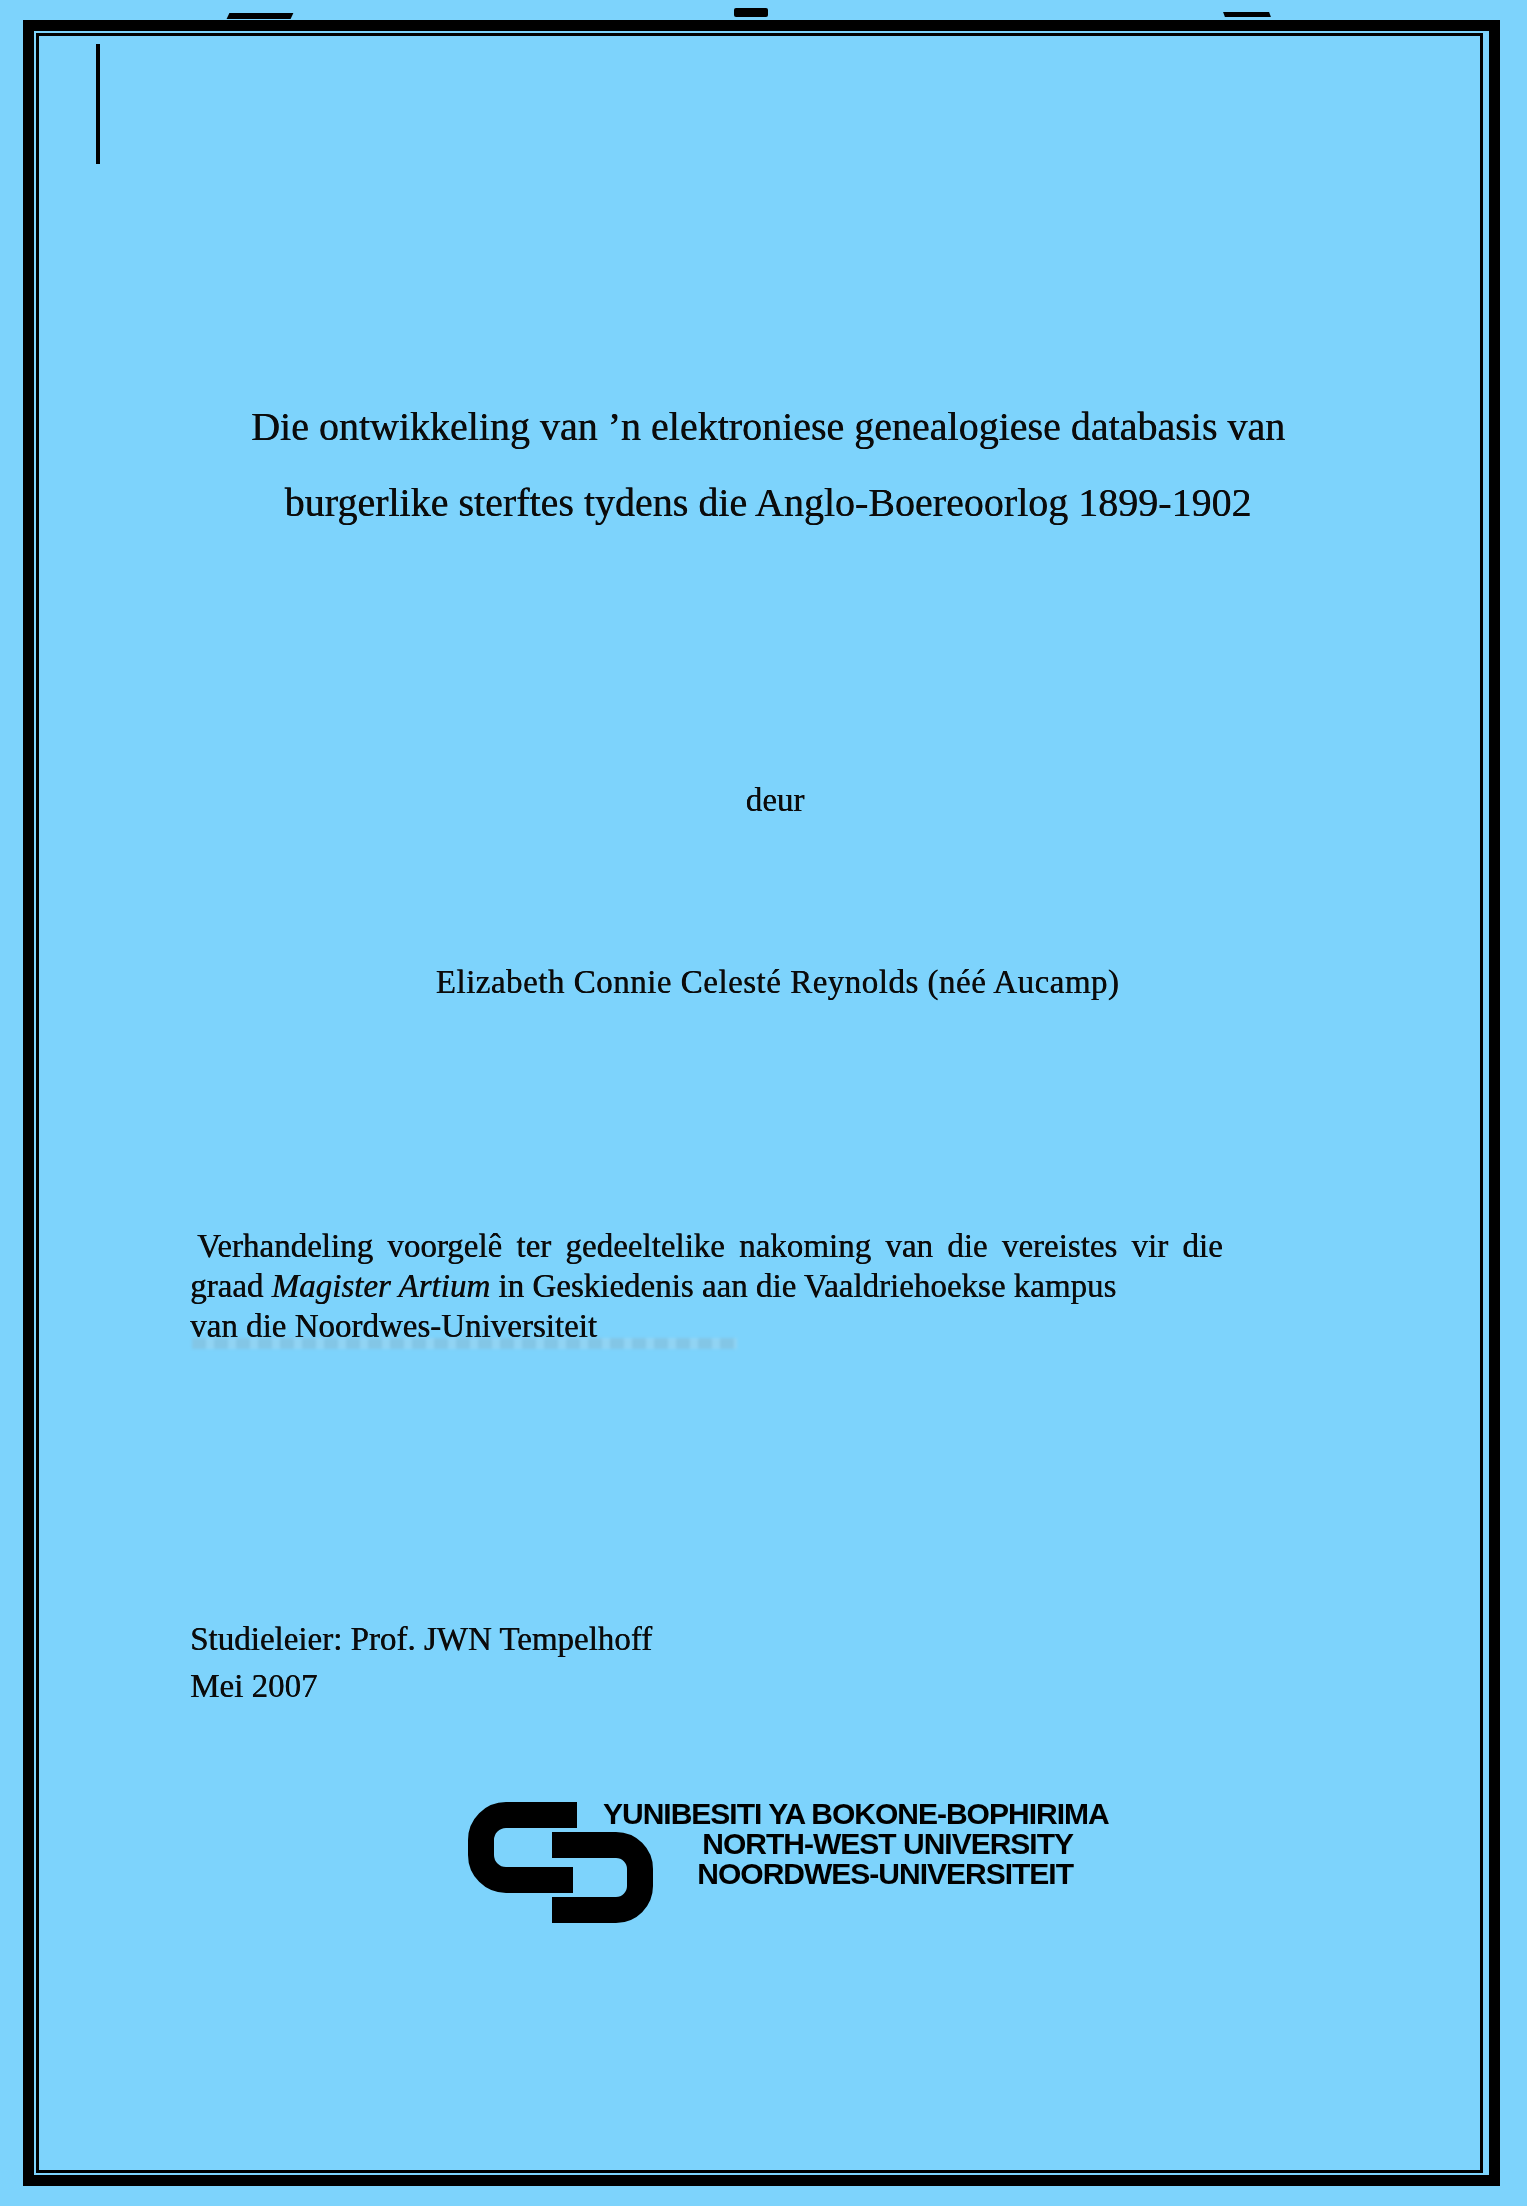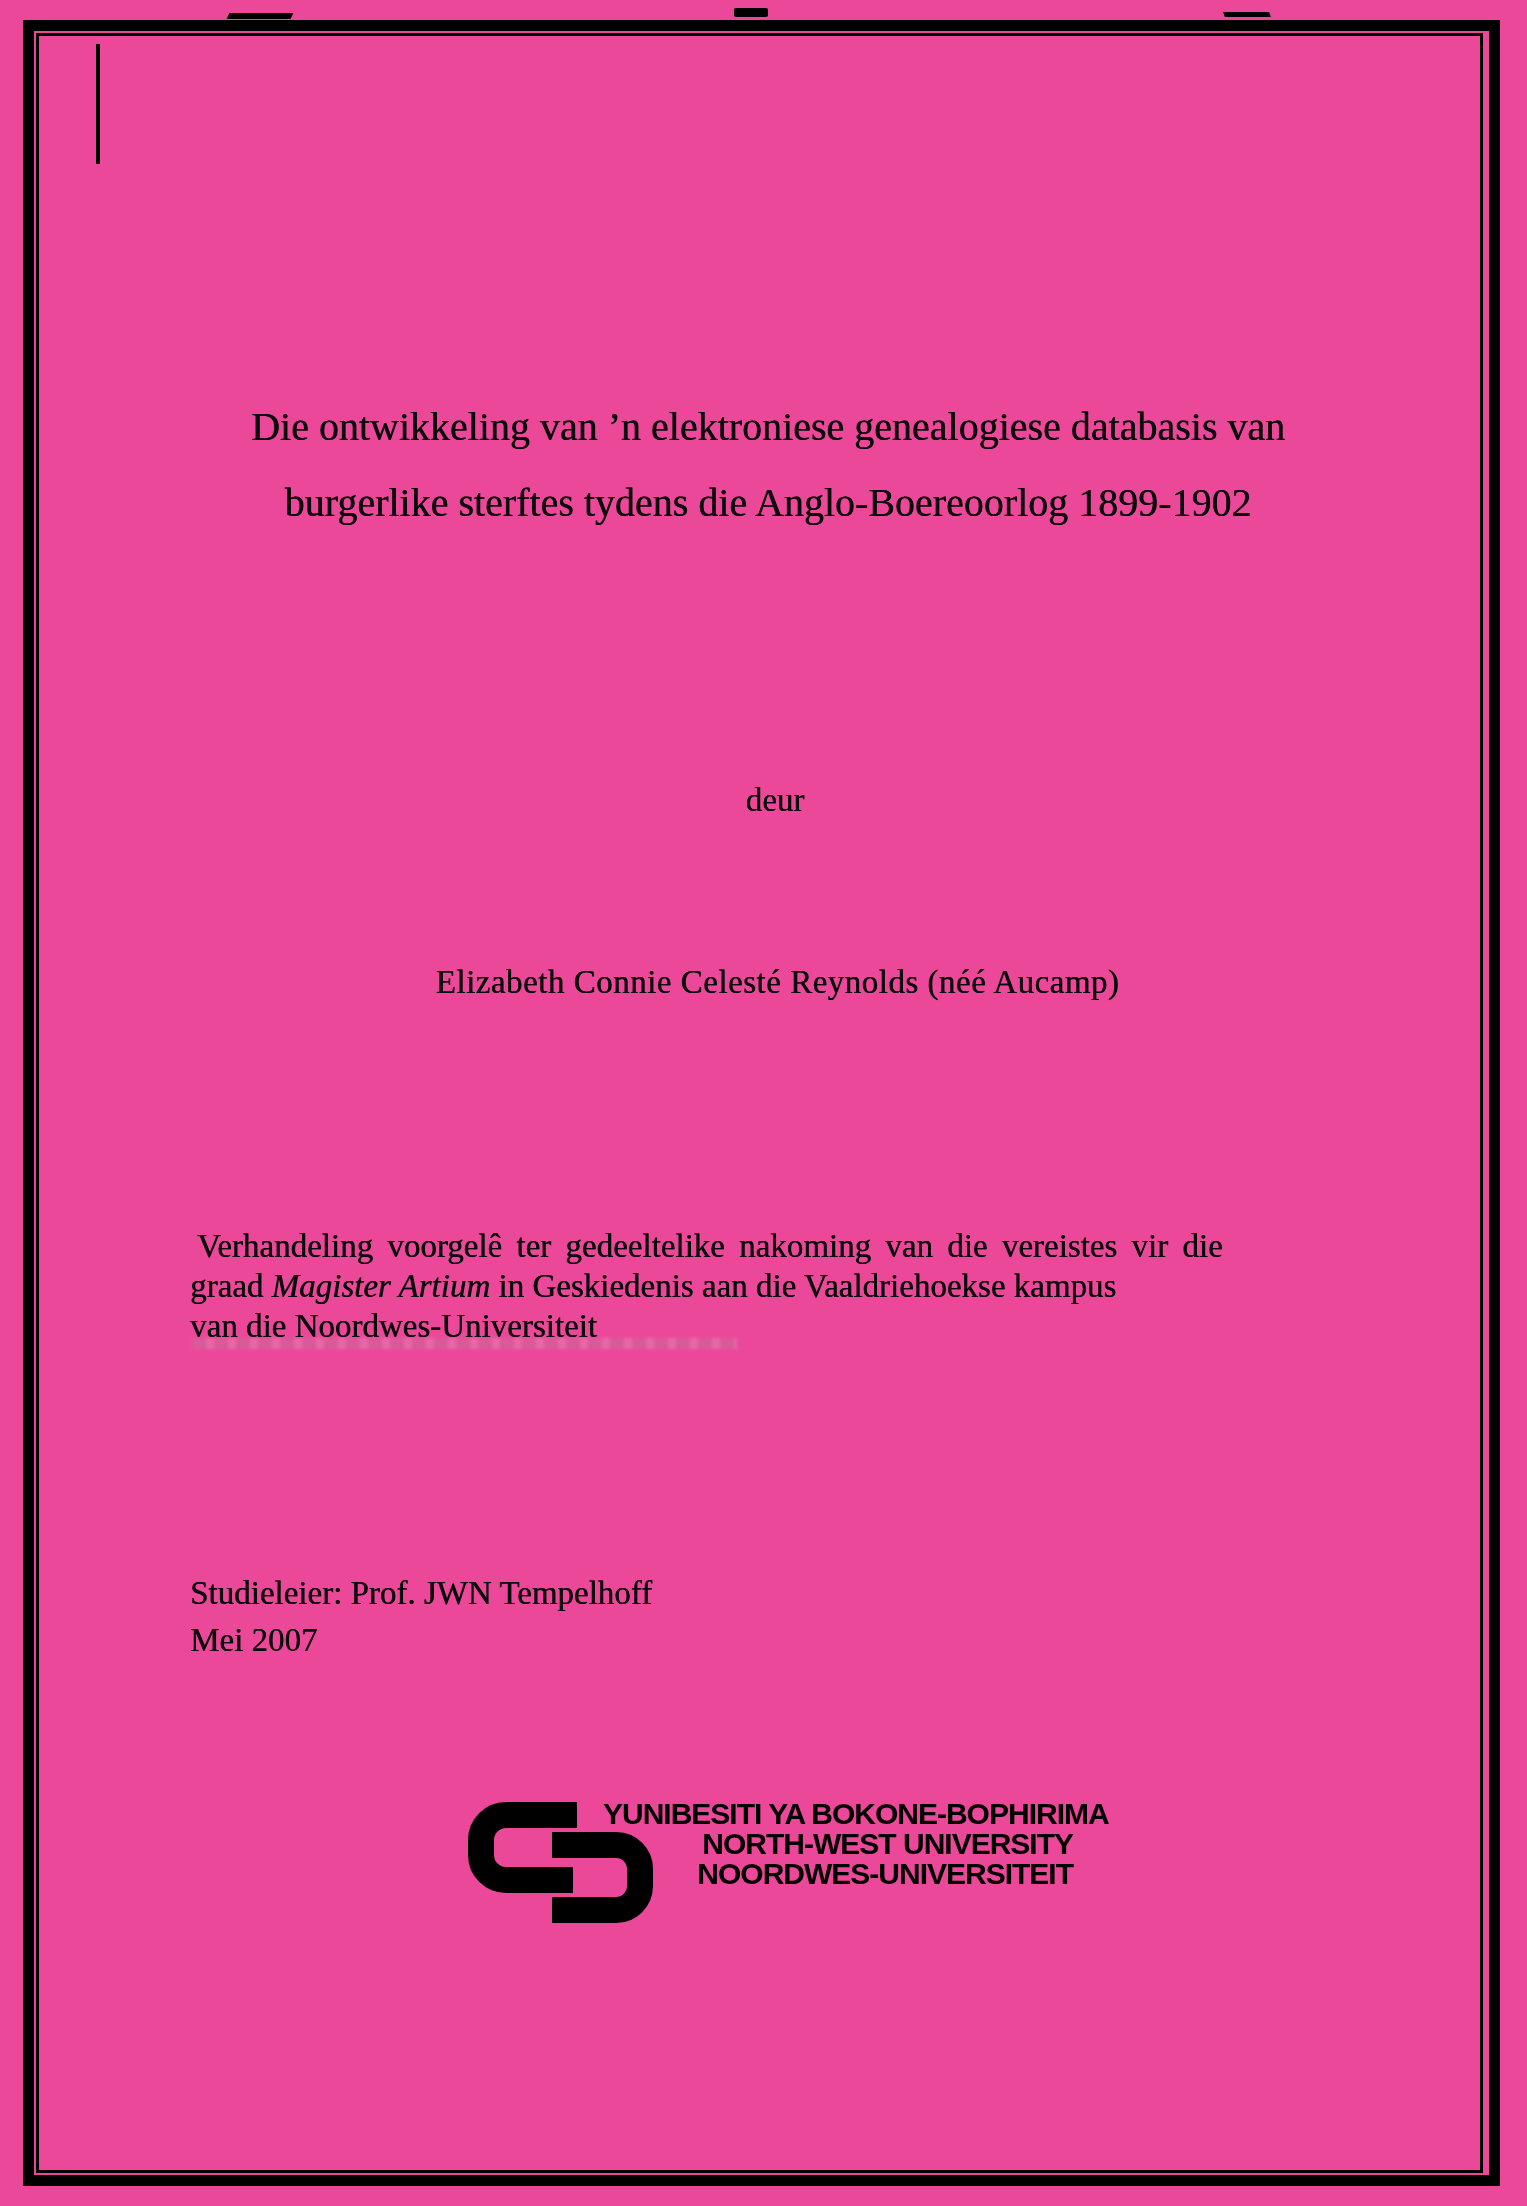--- a/index.html
+++ b/index.html
@@ -1,20 +1,20 @@
 <!DOCTYPE html>
 <html><head>
 <meta charset="utf-8">
 <style>
   html,body{margin:0;padding:0;background:#ffffff;}
   body{
     width:1527px;height:2206px;position:relative;overflow:hidden;
     font-family:"Liberation Serif","DejaVu Serif",serif;color:#0b0b0b;
   }
-  .page{position:absolute;inset:0;background:#ec4899;}
+  .page{position:absolute;inset:0;background:#7dd3fc;}
   
   .frame-outer{
     position:absolute;left:23px;top:20px;width:1455px;height:2144px;
     border:11px solid #000;
   }
   .frame-inner{
     position:absolute;left:36px;top:33px;width:1441px;height:2134px;
     border:3px solid #000;
   }
   
@@ -43,21 +43,21 @@
     font-size:33px;line-height:40px;white-space:nowrap;
   }
   .statement .just{word-spacing:6px;margin-left:7px;}
   .statement .it{font-style:italic;}
   .ghost-line{
     position:absolute;left:192px;top:1338px;width:545px;height:11px;
     background:repeating-linear-gradient(90deg,#9a9a9a 0 14px,#d8d8d8 14px 22px);
     opacity:0.22;filter:blur(1.5px);
   }
   .supervisor-block{
-    position:absolute;left:190px;top:1570px;width:900px;
+    position:absolute;left:190px;top:1616px;width:900px;
     font-size:33px;line-height:47px;white-space:nowrap;
   }
   .logo{position:absolute;left:468px;top:1802px;width:600px;height:130px;}
   .logo-mark{position:absolute;left:0;top:0;width:186px;height:122px;}
   .logo-text{
     position:absolute;left:115px;top:-3px;width:470px;
     font-family:"Liberation Sans","DejaVu Sans",sans-serif;
     font-weight:700;font-size:30px;line-height:30px;letter-spacing:-1px;
     text-align:right;color:#000;white-space:nowrap;margin-left:20px;
   }

